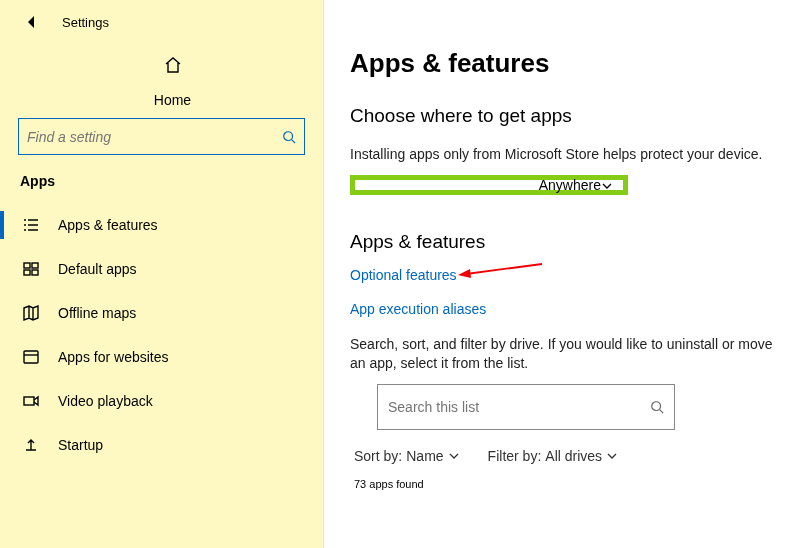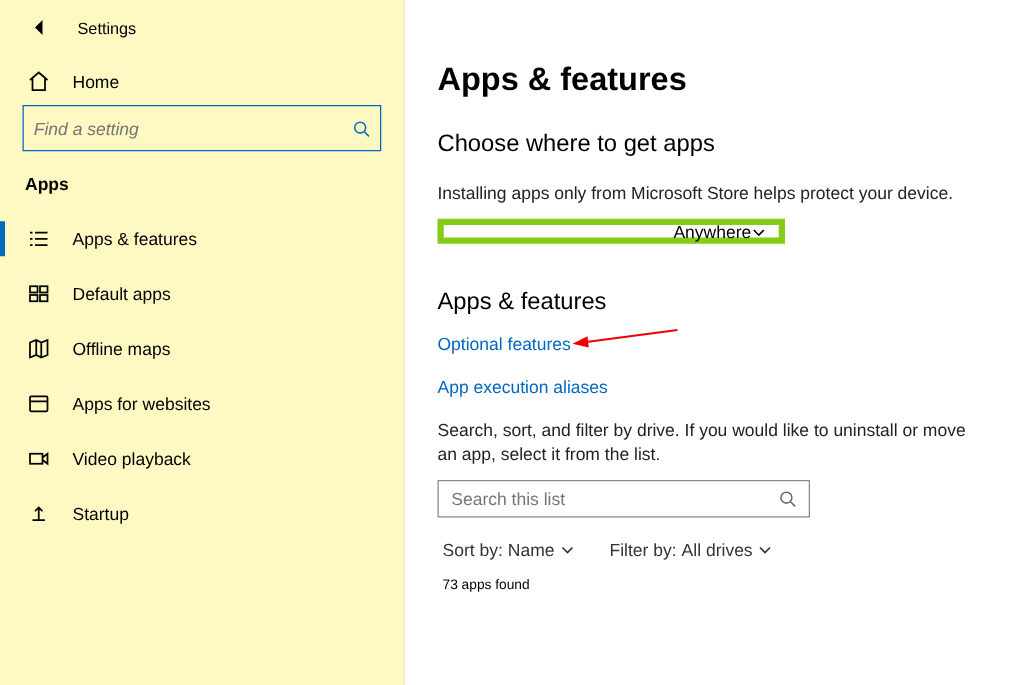--- a/index.html
+++ b/index.html
@@ -28,20 +28,21 @@
     padding: 4px 0 18px 24px;
     font-size: 13px;
   }
   .back-btn { width: 16px; height: 16px; display: flex; align-items: center; justify-content: center; cursor: pointer; }
   .home-row {
     display: flex;
     align-items: center;
     gap: 18px;
     padding: 8px 0 10px 22px;
     font-size: 14px;
+    flex-direction: column;
   }
   .search-wrap { padding: 0 18px 14px 18px; }
   .search-box {
     border: 1px solid #0067c0;
     height: 37px;
     display: flex;
     align-items: center;
     padding: 0 8px;
   }
   .search-box input {
@@ -92,24 +93,24 @@
     width: 278px; height: 20px;
     border: 5px solid #84cc16;
     display: flex; align-items: center; justify-content: flex-end;
     padding: 0 10px;
     font-size: 14px;
     cursor: pointer;
   }
   .chev { width: 12px; height: 12px; }
   .link { color: #0067c0; font-size: 14px; display: inline-block; margin-bottom: 18px; cursor: pointer; }
   .search-list {
-    width: 298px; height: 30px;
+    width: 298px; height: 46px;
     border: 1px solid #888;
     display: flex; align-items: center; justify-content: space-between;
-    padding: 0 10px; margin-bottom: 18px;
+    padding: 0 10px; margin-bottom: 18px; margin-left: 27px;
   }
   .search-list input { border: none; outline: none; flex: 1; font-size: 14px; color: #666; background: transparent; }
   .sort-row { font-size: 14px; color: #333; margin-bottom: 14px; display: flex; gap: 28px; padding-left: 4px;}
   .sort-ctl { display: inline-flex; align-items: center; gap: 4px; cursor: pointer; }
   .count { font-size: 11px; padding-left: 4px;}
   .arrow-annot {
     position: absolute;
     pointer-events: none;
   }
 </style>

